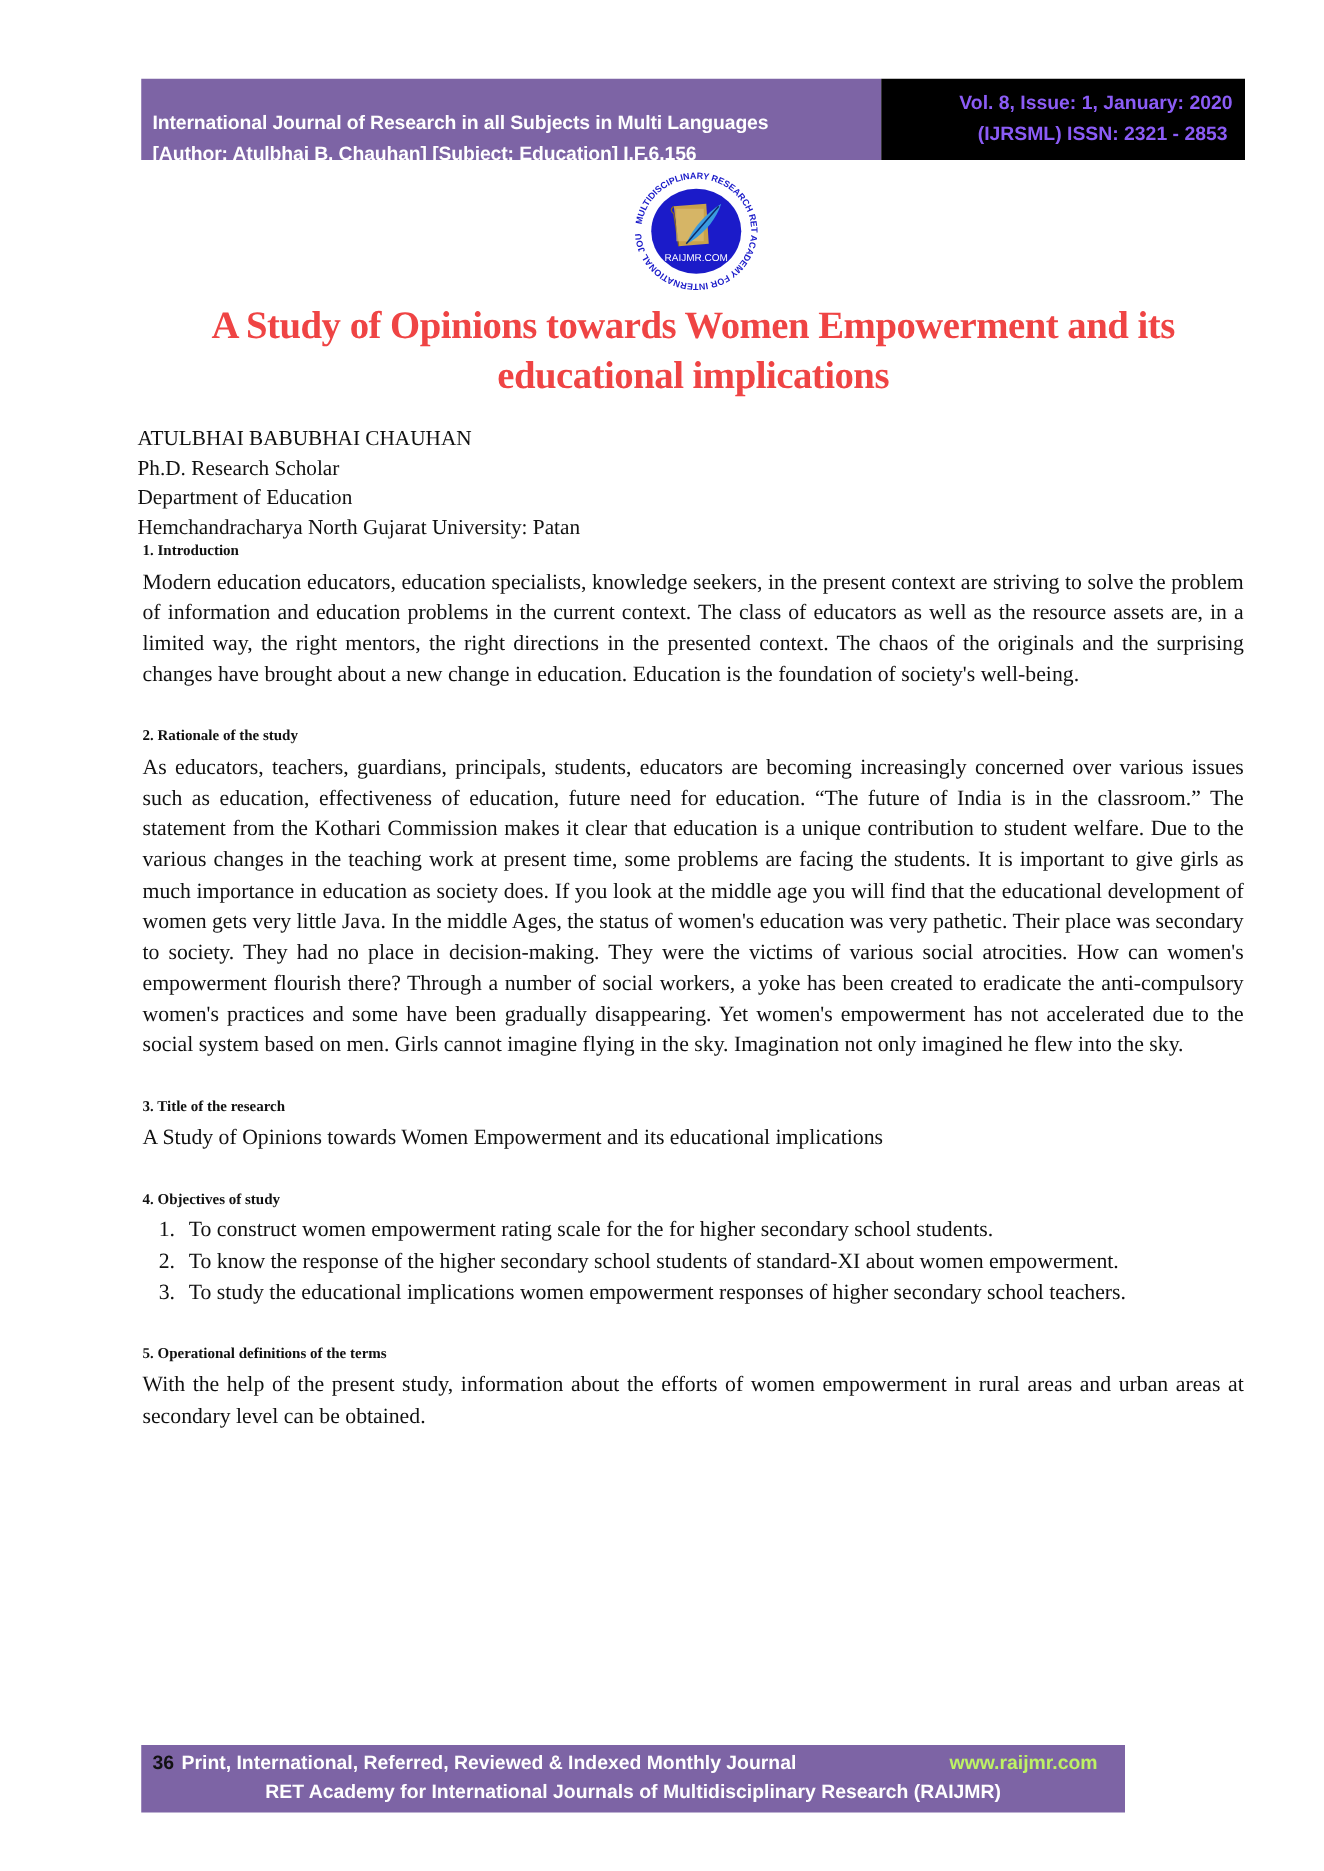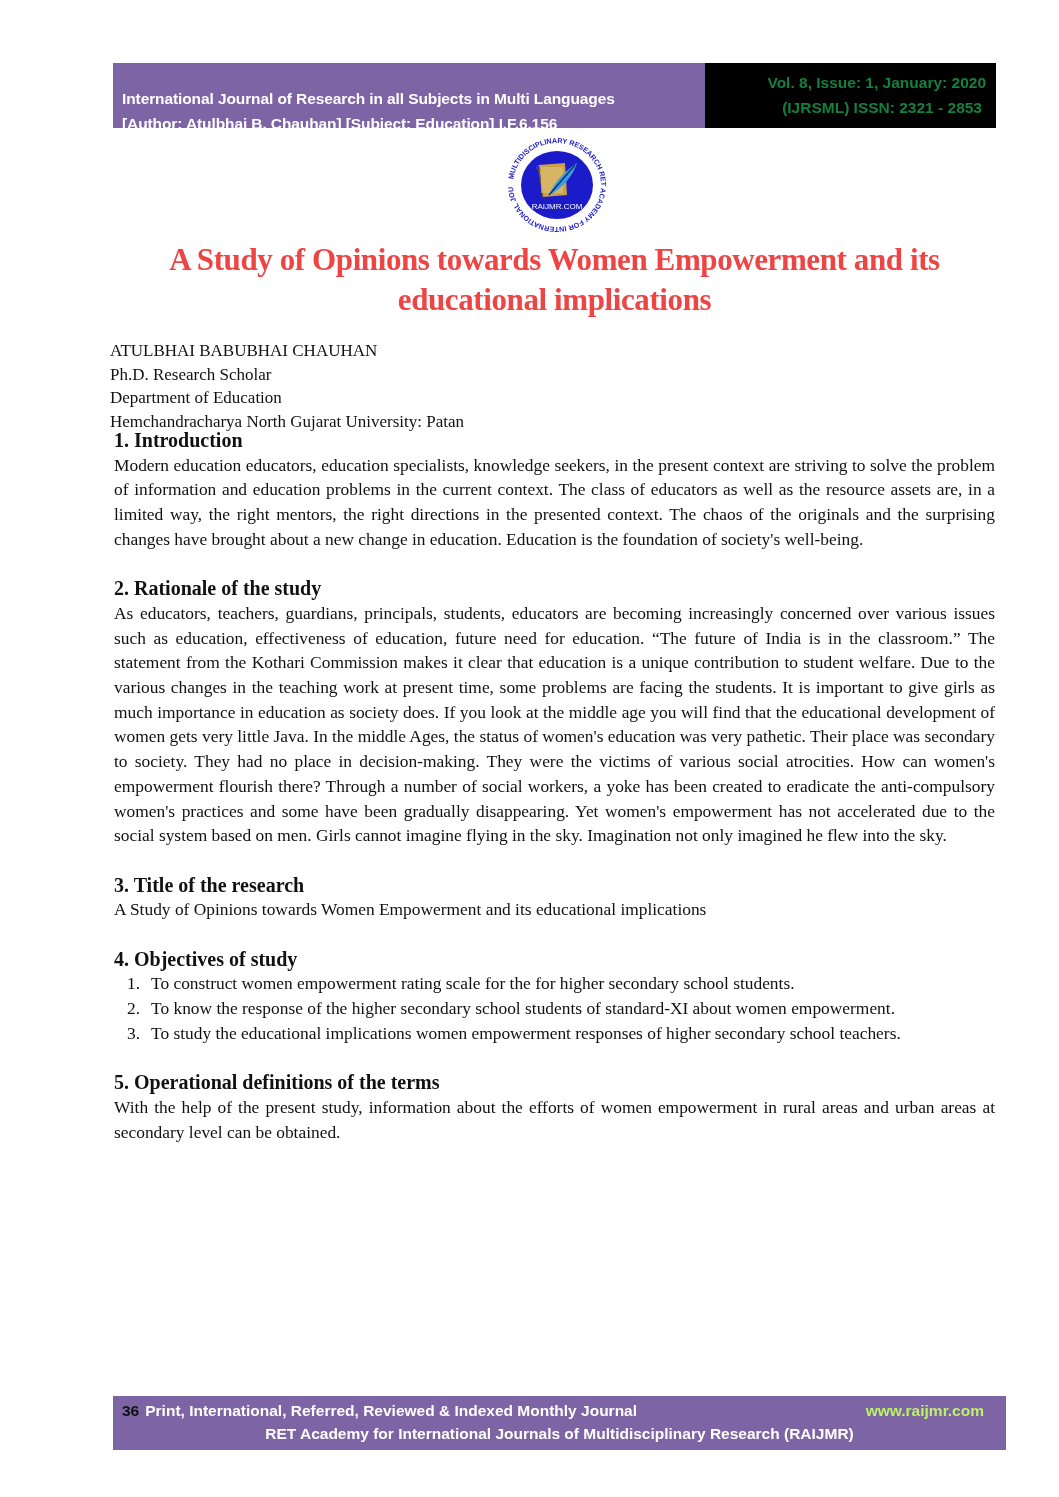--- a/index.html
+++ b/index.html
@@ -6,47 +6,47 @@
   body { width: 1059px; height: 1497px; position: relative; overflow: hidden;
          font-family: "Liberation Serif", "DejaVu Serif", serif; color: #111; }
 
   
   .hdr { position: absolute; left: 113px; top: 63px; width: 883px; height: 65px; display: flex; }
   .hdr-left { background: #7d64a5; width: 592px; height: 100%; box-sizing: border-box;
               padding: 23px 0 0 9px; color: #fff;
               font-family: "Liberation Sans", "DejaVu Sans", sans-serif; font-weight: bold;
               font-size: 15.5px; line-height: 25px; letter-spacing: -0.1px; }
   .hdr-right { background: #000; flex: 1; height: 100%; box-sizing: border-box;
-               padding: 7px 10px 0 0; color: #15803d; text-align: right;
+               padding: 7px 10px 0 0; color: #8b5cf6; text-align: right;
                font-family: "Liberation Sans", "DejaVu Sans", sans-serif; font-weight: bold;
                font-size: 15.5px; line-height: 25px; }
   .hdr-right .l2 { padding-right: 4px; }
 
   
   .logo { position: absolute; left: 503px; top: 137px; width: 108px; height: 96px; }
 
   
   .title { position: absolute; left: 110px; top: 240px; width: 889px; text-align: center;
            font-family: "Liberation Serif", "DejaVu Serif", serif; font-weight: bold;
            font-size: 31px; line-height: 40px; letter-spacing: -0.4px; color: #ef4444; }
   .author { position: absolute; left: 110px; top: 339px; width: 889px; 
             font-size: 17px; line-height: 23.5px; }
 
   
   .content { position: absolute; left: 114px; top: 428px; width: 881px;
              font-size: 17.4px; line-height: 24.7px; }
-  .content h2 { font-size: 20px; font-weight: bold; margin: 0; line-height: 24.7px; }
+  .content h2 { font-size: 12px; font-weight: bold; margin: 0; line-height: 24.7px; }
   .content p { margin: 0; text-align: justify; }
   .content .gap { height: 24.7px; }
   .content ol { margin: 0; padding: 0; list-style: none; }
   .content ol li { position: relative; padding-left: 37px; text-align: justify; }
   .content ol li .num { position: absolute; left: 13px; top: 0; }
 
   
-  .ftr { position: absolute; left: 113px; top: 1396px; width: 893px; height: 54px;
+  .ftr { position: absolute; left: 113px; top: 1396px; width: 787px; height: 54px;
          background: #7d64a5; box-sizing: border-box;
          font-family: "Liberation Sans", "DejaVu Sans", sans-serif; font-weight: bold;
          font-size: 15.5px; line-height: 24px; color: #fff; }
   .ftr .row1 { position: absolute; left: 9px; top: 3px; right: 22px; }
   .ftr .row1 .pg { color: #111; margin-right: 6px; }
   .ftr .row1 .url { position: absolute; right: 0; top: 0; color: #bef264; }
   .ftr .row2 { position: absolute; left: 0; right: 0; top: 26px; text-align: center; }
 </style>
 </head>
 <body>

